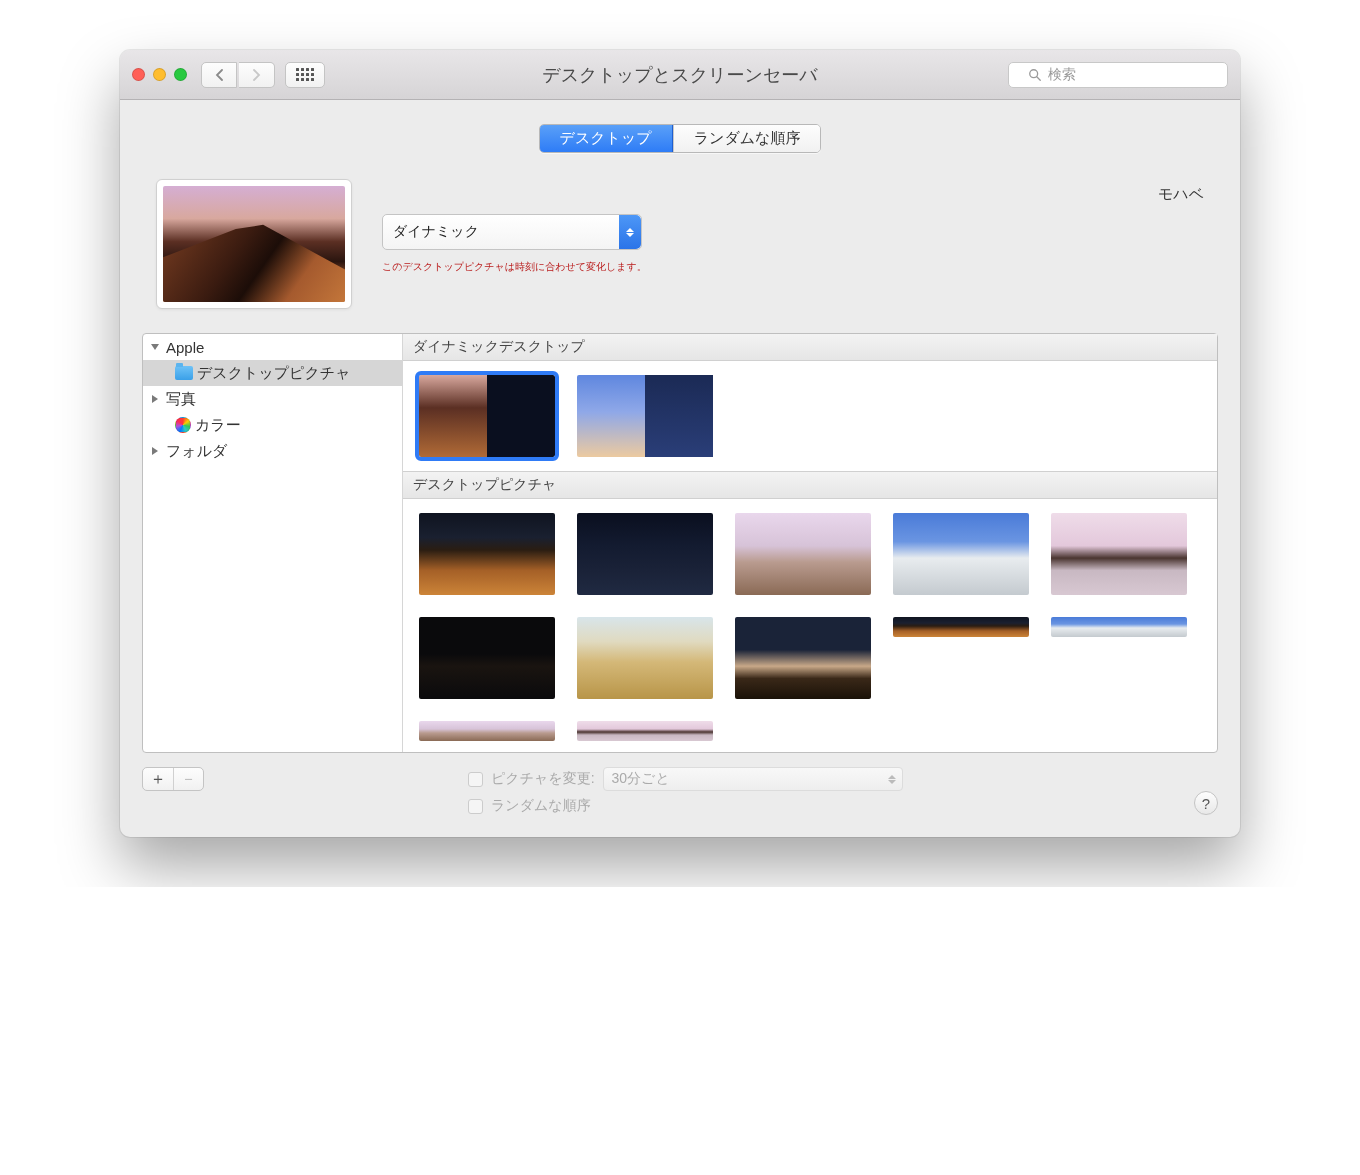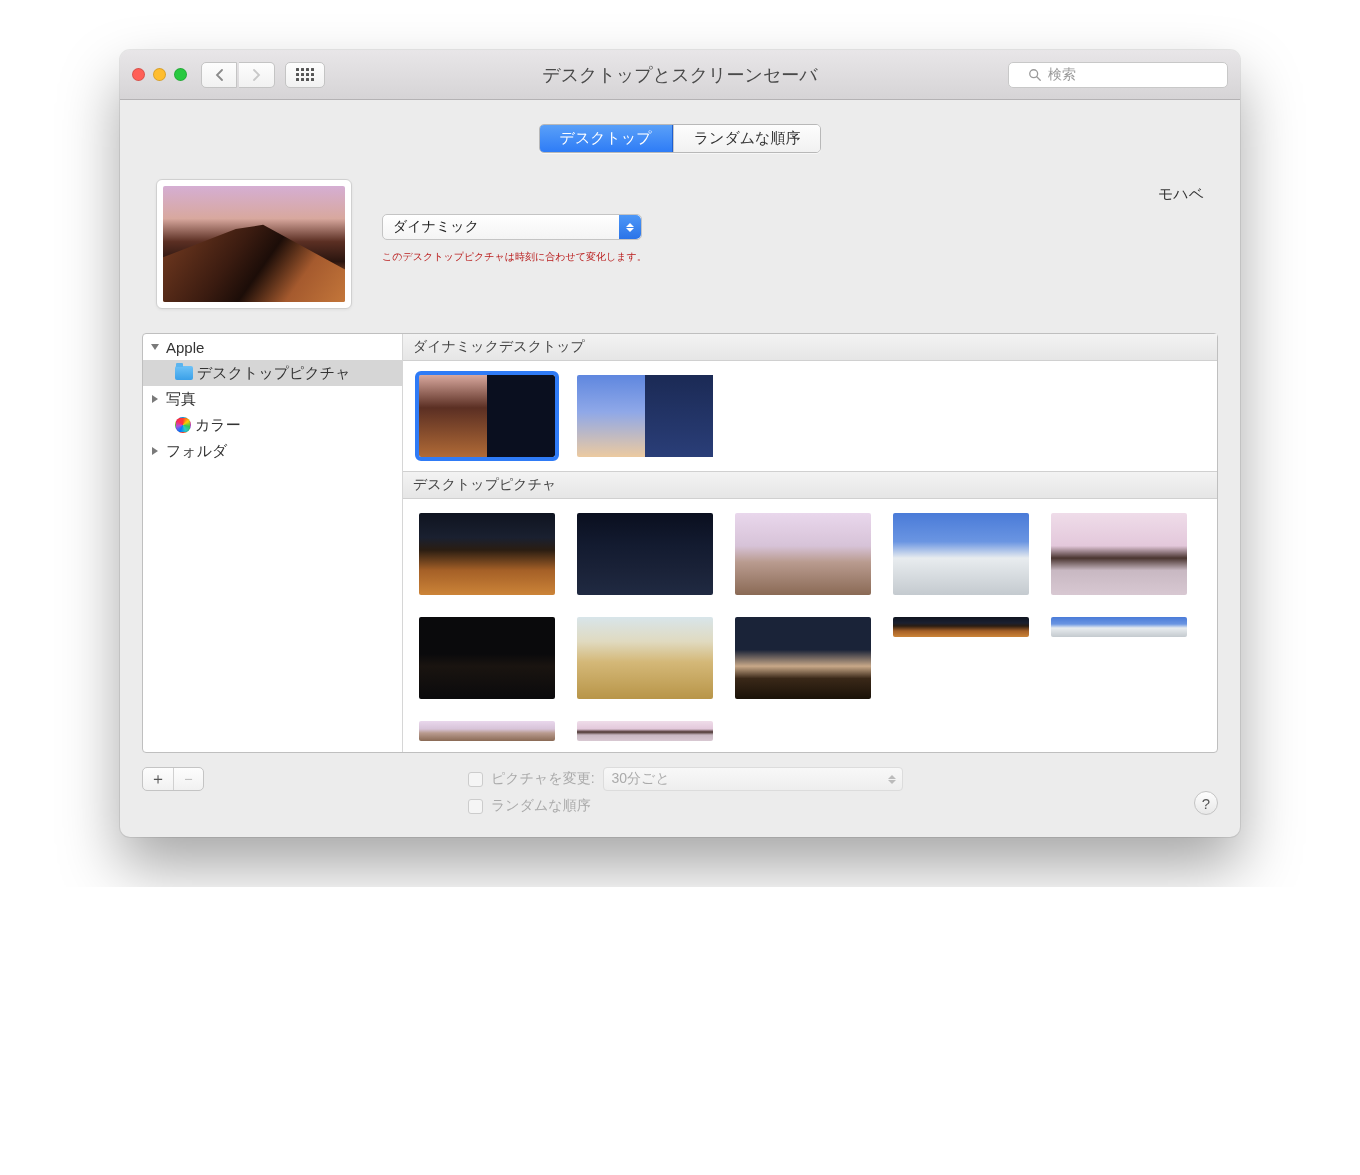--- a/index.html
+++ b/index.html
@@ -94,21 +94,21 @@
   position:relative; overflow:hidden;
 }
 .preview .dune {
   position:absolute; left:0; right:0; bottom:0; height:70%;
   background: linear-gradient(125deg,#7a3e22 0%,#3a1b10 40%,#1c0d08 55%,#a55a2e 75%,#c3763a 100%);
   clip-path: polygon(0 45%, 40% 10%, 55% 5%, 100% 60%, 100% 100%, 0 100%);
 }
 .infocol { flex:1; padding-top:6px; }
 .infocol .label { font-size:15px; color:#333; margin-bottom:10px;text-align:right; }
 .popup {
-  width: 260px; height:26px;
+  width: 260px; height:36px;
   display:flex; align-items:center;
   background: linear-gradient(#fff,#f4f4f4);
   border:1px solid #c4c4c4; border-radius:5px;
   font-size:14px; color:#222; padding-left:10px;
   position:relative; margin-bottom:10px;
 }
 .popup .arrows {
   position:absolute; right:0; top:0; bottom:0; width:22px;
   background: linear-gradient(#4d97f7,#2b74e8);
   border-radius: 0 5px 5px 0;

